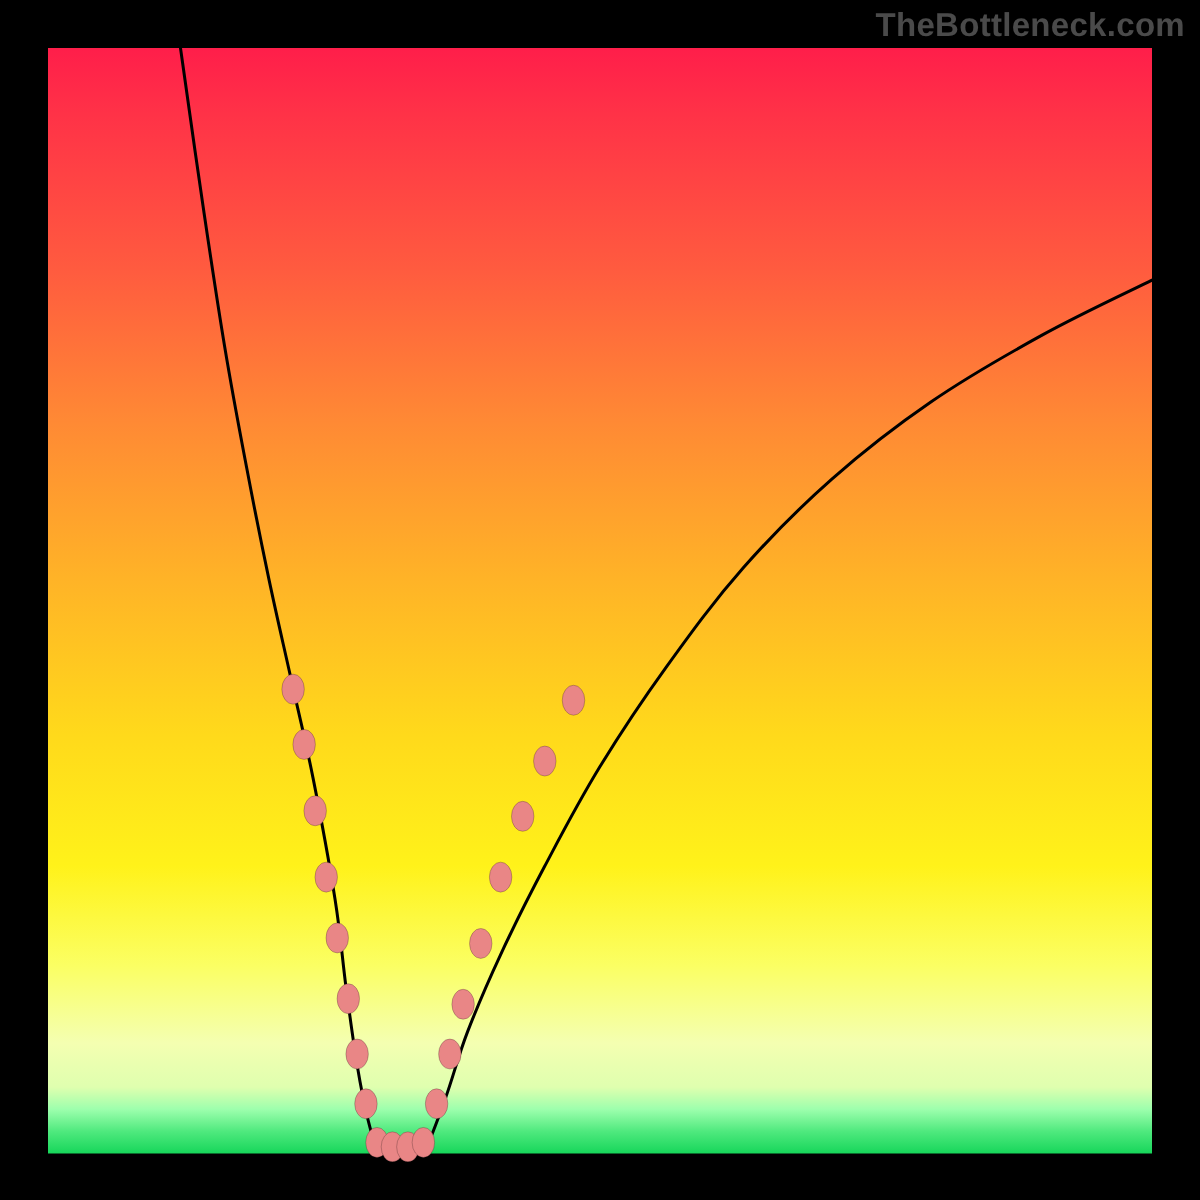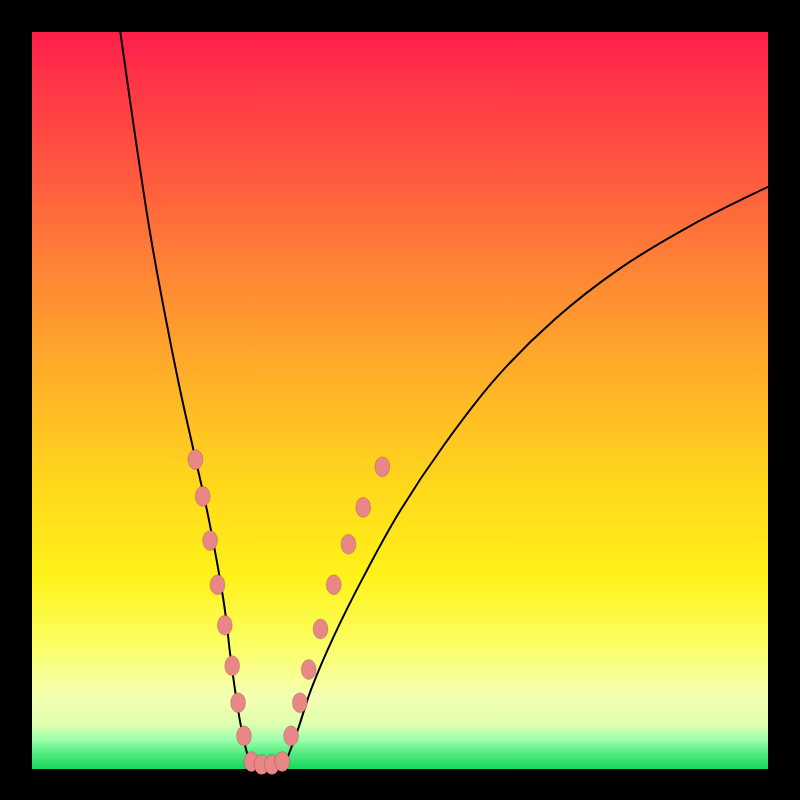--- a/index.html
+++ b/index.html
@@ -74,20 +74,21 @@
     fill: #e98686;
     stroke: rgba(0,0,0,0.25);
     stroke-width: 0.6;
   }
 </style>
 </head>
 <body>
 
 <div class="frame">
 
+  <div class="attribution">TheBottleneck.com</div>
 
   <div class="plot-outer">
     <div class="plot-gradient"></div>
 
     <svg class="curve" viewBox="0 0 736 737" preserveAspectRatio="none">
       <path id="left-path" class="curve-path" d="M 88.32 0 C 90.9696 18.572400000000012, 97.74080000000001 67.36180000000007, 103.04 103.18000000000006 C 108.3392 138.99820000000005, 112.4608 167.15160000000003, 117.76 198.99 C 123.0592 230.8284, 127.18079999999999 252.2014, 132.48 280.06 C 137.7792 307.91859999999997, 141.9008 328.5546, 147.20000000000002 353.76 C 152.49920000000003 378.9654, 156.6208 396.2112, 161.92 420.09000000000003 C 167.21919999999997 443.96880000000004, 171.34079999999997 459.888, 176.64 486.41999999999996 C 181.9392 512.952, 187.3856 542.2846, 191.36 567.49 C 195.33440000000002 592.6954000000001, 196.07040000000003 606.551, 198.72000000000003 626.45 C 201.36960000000002 646.349, 203.43040000000002 662.1207999999999, 206.08 678.04 C 208.7296 693.9592, 210.7904 704.2772, 213.44 714.89 C 216.0896 725.5028, 218.1504 733.0202, 220.79999999999998 737 C 223.44959999999998 740.9798, 225.5104 737, 228.16 737 C 230.8096 737, 232.87040000000002 737, 235.52 737 C 238.1696 737, 240.23040000000003 737, 242.88000000000002 737 C 245.52960000000002 737, 248.9152 737, 250.24 737"></path>
       <path id="right-path" class="curve-path" d="M 220.79999999999998 737 C 222.1248 737, 225.5104 737, 228.16 737 C 230.8096 737, 232.87040000000002 737, 235.52 737 C 238.1696 737, 240.23040000000003 737, 242.88000000000002 737 C 245.52960000000002 737, 246.2656 743.633, 250.24 737 C 254.2144 730.367, 259.6608 714.7426, 264.96 700.15 C 270.25919999999996 685.5573999999999, 273.056 673.1758, 279.68 655.93 C 286.30400000000003 638.6841999999999, 292.4864 624.239, 301.76 604.34 C 311.0336 584.441, 319.2768 567.9322, 331.2 545.38 C 343.1232 522.8278, 353.42719999999997 502.9288, 368 479.05 C 382.57280000000003 455.1712, 394.93760000000003 436.5988, 412.16 412.71999999999997 C 429.3824 388.84119999999996, 443.808 368.94219999999996, 463.68 346.39 C 483.552 323.8378, 500.0383999999999 307.329, 522.56 287.43 C 545.0816 267.531, 563.6288000000001 253.08579999999998, 588.8000000000001 235.83999999999997 C 613.9712000000001 218.59419999999997, 635.904 206.2126, 662.4 191.62 C 688.896 177.0274, 722.752 161.403, 736 154.76999999999998"></path>
       <g id="beads">
           <ellipse cx="163.392" cy="427.46000000000004" rx="7.5" ry="10" class="bead"></ellipse>
           <ellipse cx="170.75199999999998" cy="464.31" rx="7.5" ry="10" class="bead"></ellipse>

